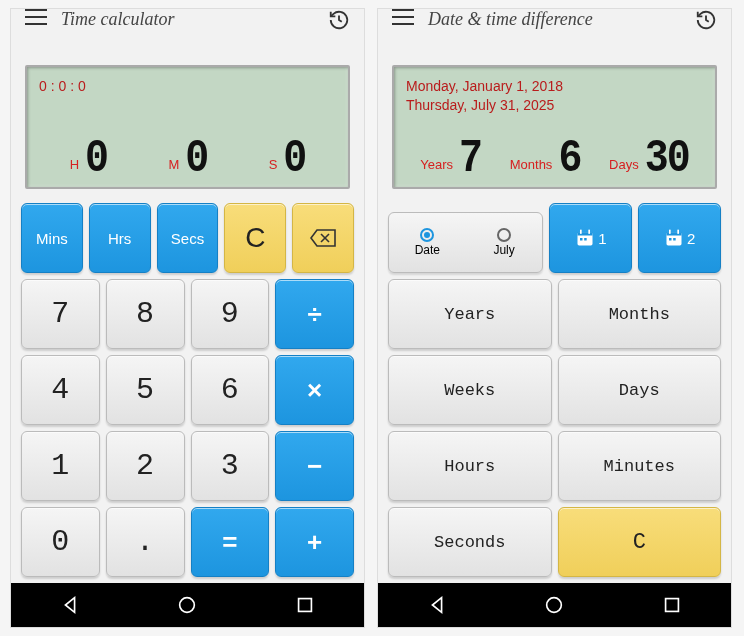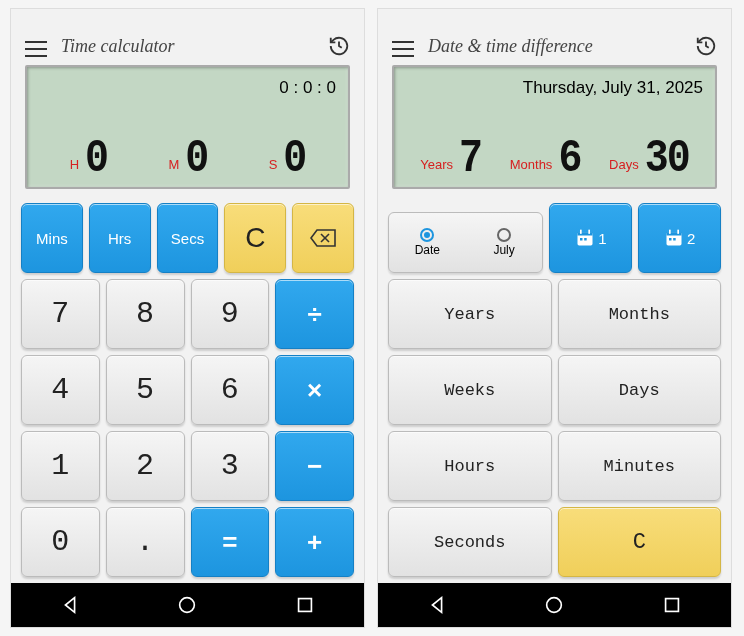--- a/index.html
+++ b/index.html
@@ -18,21 +18,21 @@
     height: 620px;
     background: #f2f2f2;
     border: 1px solid #ddd;
     display: flex;
     flex-direction: column;
     position: relative;
   }
   .header {
     height: 48px;
     display: flex;
-    align-items: flex-end;
+    align-items: flex-start;
     padding: 0 14px;
     gap: 14px;
     background: #f2f2f2;
   }
   .hamburger {
     width: 22px; height: 16px;
     display: flex; flex-direction: column; justify-content: space-between;
     cursor: pointer;
   }
   .hamburger span {
@@ -54,23 +54,23 @@
     background: #c3d7c4;
     border: 2px solid #aaa;
     border-radius: 2px;
     box-shadow: inset 1px 1px 3px rgba(0,0,0,0.3), inset -1px -1px 3px rgba(255,255,255,0.3);
     padding: 8px 12px 6px 12px;
     display: flex;
     flex-direction: column;
   }
   .lcd-top {
     flex: 1;
-    text-align: right;
-    font-size: 17px;
-    color: #000000;
+    text-align: left;
+    font-size: 14px;
+    color: #b91c1c;
     line-height: 1.35;
     padding-top: 2px;
   }
   .lcd-bottom {
     display: flex;
     align-items: flex-end;
     justify-content: space-around;
     height: 48px;
   }
   .lcd-group {
@@ -298,20 +298,21 @@
       <svg viewBox="0 0 24 24" fill="none" stroke="#333" stroke-width="2">
         <path d="M3 12a9 9 0 1 0 3-6.7L3 8"></path>
           <polyline points="3 3 3 8 8 8"></polyline>
         <polyline points="12 7 12 12 15 14"></polyline>
       </svg>
     </div>
   </div>
 
   <div class="lcd">
     <div class="lcd-top">
+      <div>Monday, January 1, 2018</div>
       <div>Thursday, July 31, 2025</div>
     </div>
     <div class="lcd-bottom">
       <div class="lcd-group">
         <span class="lcd-label">Years</span>
         <span class="lcd-digit">7</span>
       </div>
       <div class="lcd-group">
         <span class="lcd-label">Months</span>
         <span class="lcd-digit">6</span>

